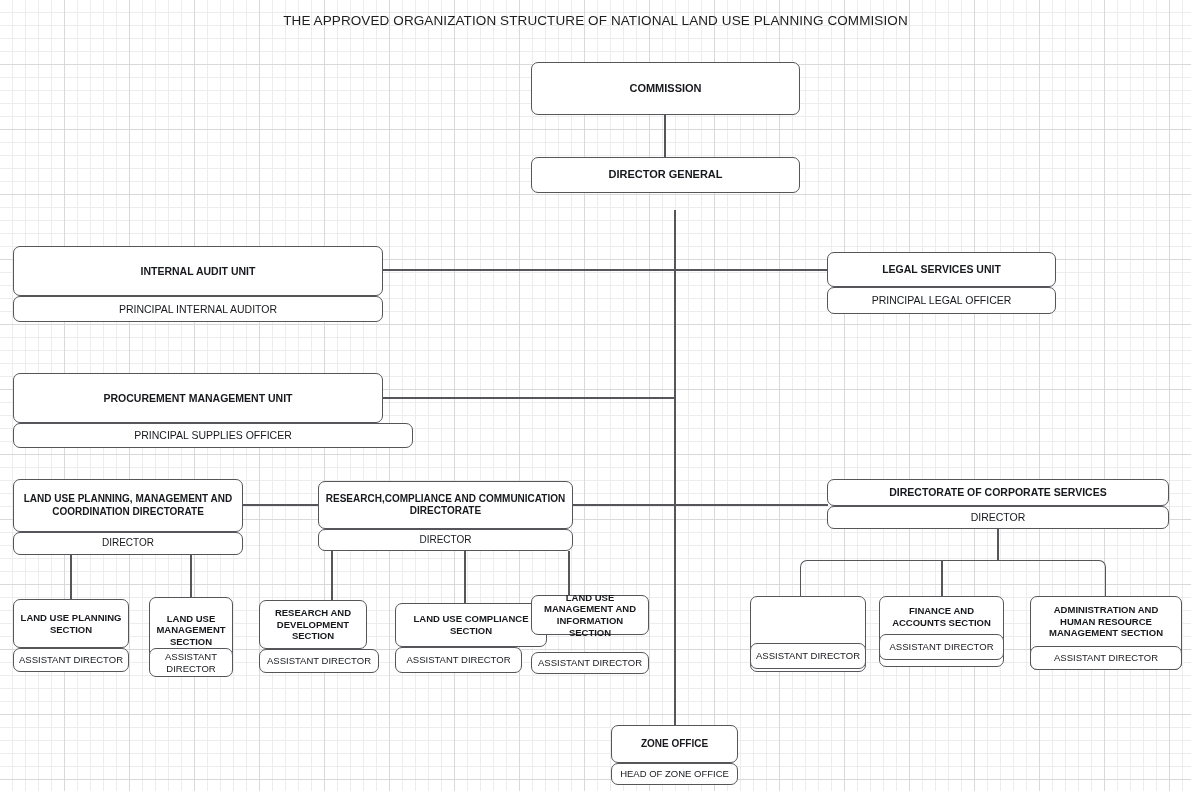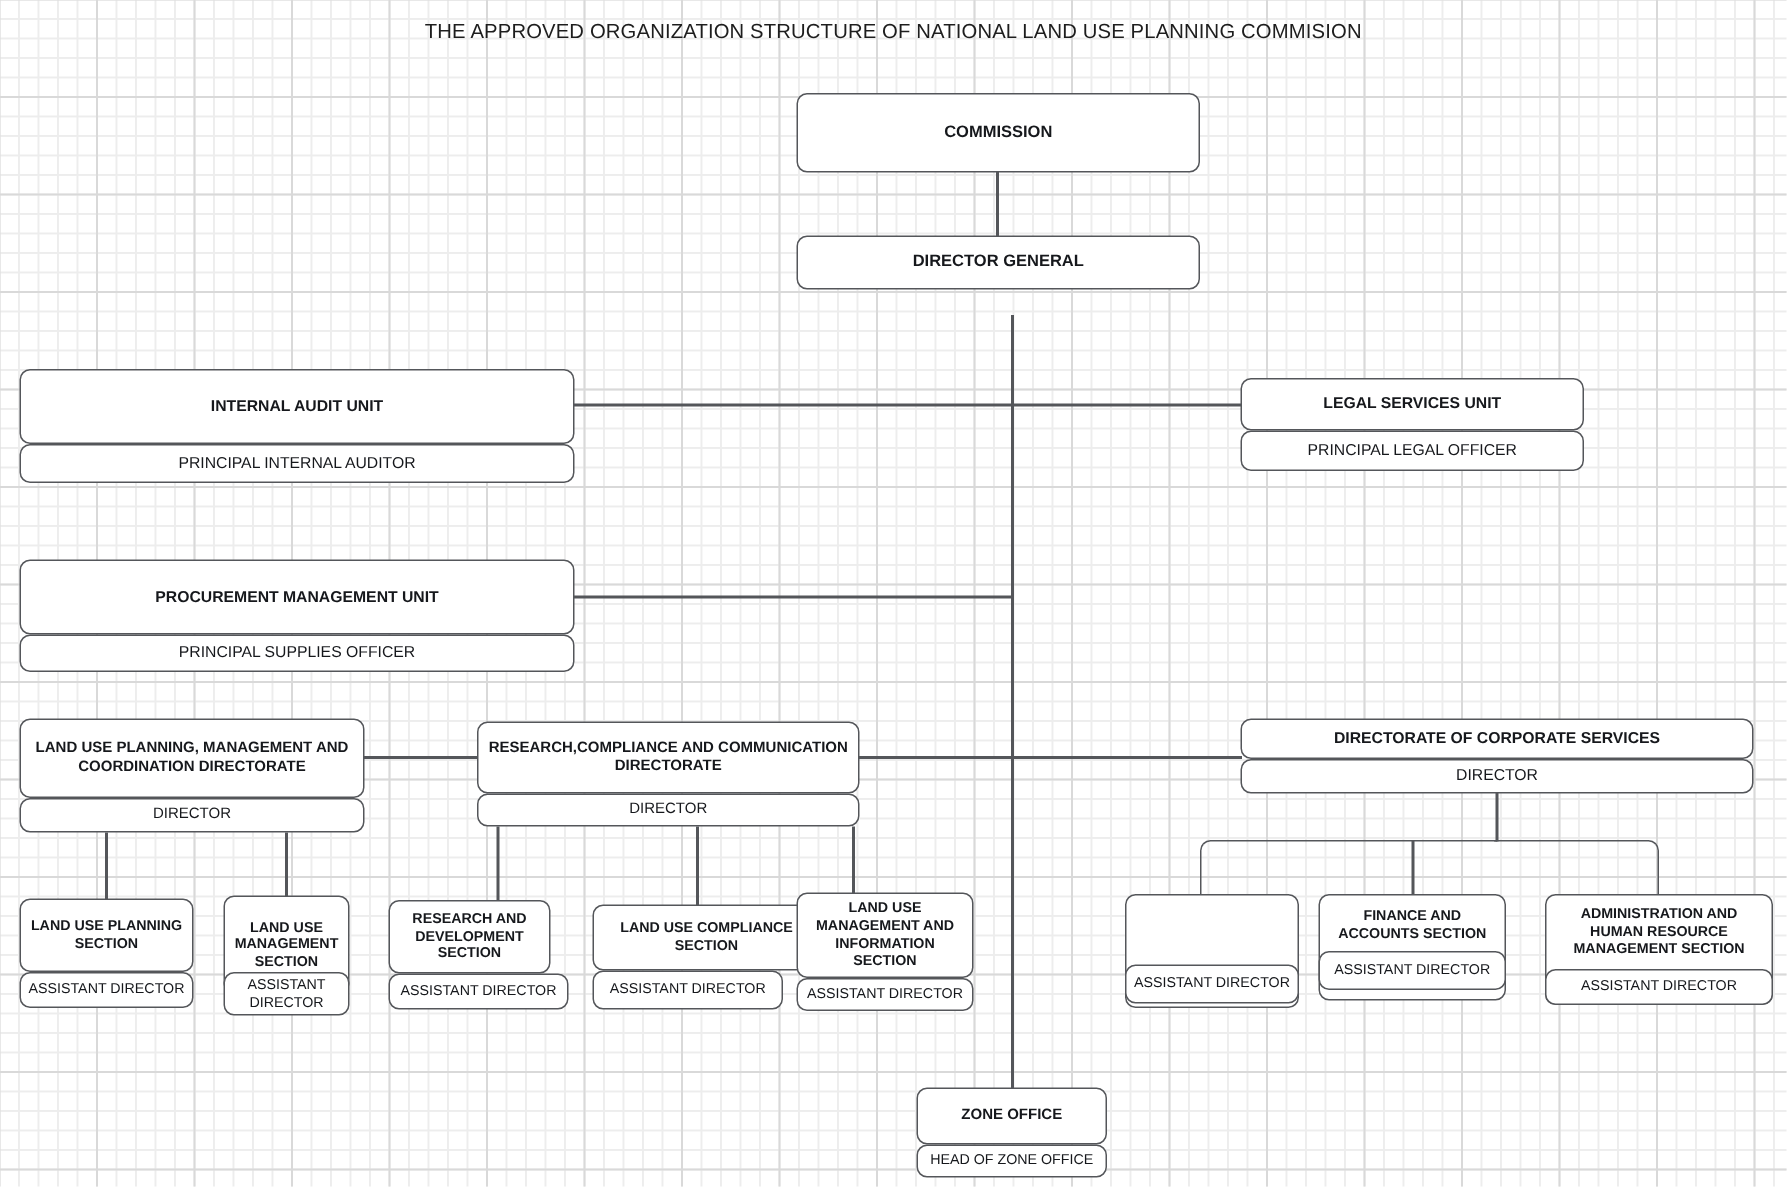--- a/index.html
+++ b/index.html
@@ -136,21 +136,21 @@
     </div>
     <div class="box role" style="left:827px;top:287px;width:229px;height:27px;font-size:10.5px;">
       <span>PRINCIPAL LEGAL OFFICER</span>
     </div>
   </div>
 
   <div class="node">
     <div class="box head" style="left:13px;top:373px;width:370px;height:50px;font-size:10.5px;">
       <span>PROCUREMENT MANAGEMENT UNIT</span>
     </div>
-    <div class="box role" style="left:13px;top:423px;width:370px;height:25px;font-size:10.5px;">
+    <div class="box role" style="left:13px;top:423px;width:400px;height:25px;font-size:10.5px;">
       <span>PRINCIPAL SUPPLIES OFFICER</span>
     </div>
   </div>
 
   <div class="node">
     <div class="box head" style="left:13px;top:479px;width:230px;height:53px;font-size:10px;">
       <span>LAND USE PLANNING, MANAGEMENT AND COORDINATION DIRECTORATE</span>
     </div>
     <div class="box role" style="left:13px;top:532px;width:230px;height:23px;font-size:10px;">
       <span>DIRECTOR</span>
@@ -205,21 +205,21 @@
   <div class="node">
     <div class="box head" style="left:395px;top:603px;width:152px;height:44px;font-size:9.5px;">
       <span>LAND USE COMPLIANCE SECTION</span>
     </div>
     <div class="box role" style="left:395px;top:647px;width:127px;height:26px;font-size:9.5px;">
       <span>ASSISTANT DIRECTOR</span>
     </div>
   </div>
 
   <div class="node">
-    <div class="box head" style="left:531px;top:595px;width:118px;height:57px;font-size:9.5px;">
+    <div class="box head" style="left:531px;top:595px;width:118px;height:40px;font-size:9.5px;">
       <span>LAND USE MANAGEMENT AND INFORMATION SECTION</span>
     </div>
     <div class="box role" style="left:531px;top:652px;width:118px;height:22px;font-size:9.5px;">
       <span>ASSISTANT DIRECTOR</span>
     </div>
   </div>
 
   <div class="node">
     <div class="box head" style="left:750px;top:596px;width:116px;height:76px;font-size:9.5px;align-items:flex-end;padding-bottom:6px;">
       <span>PLANNING SECTION</span>

